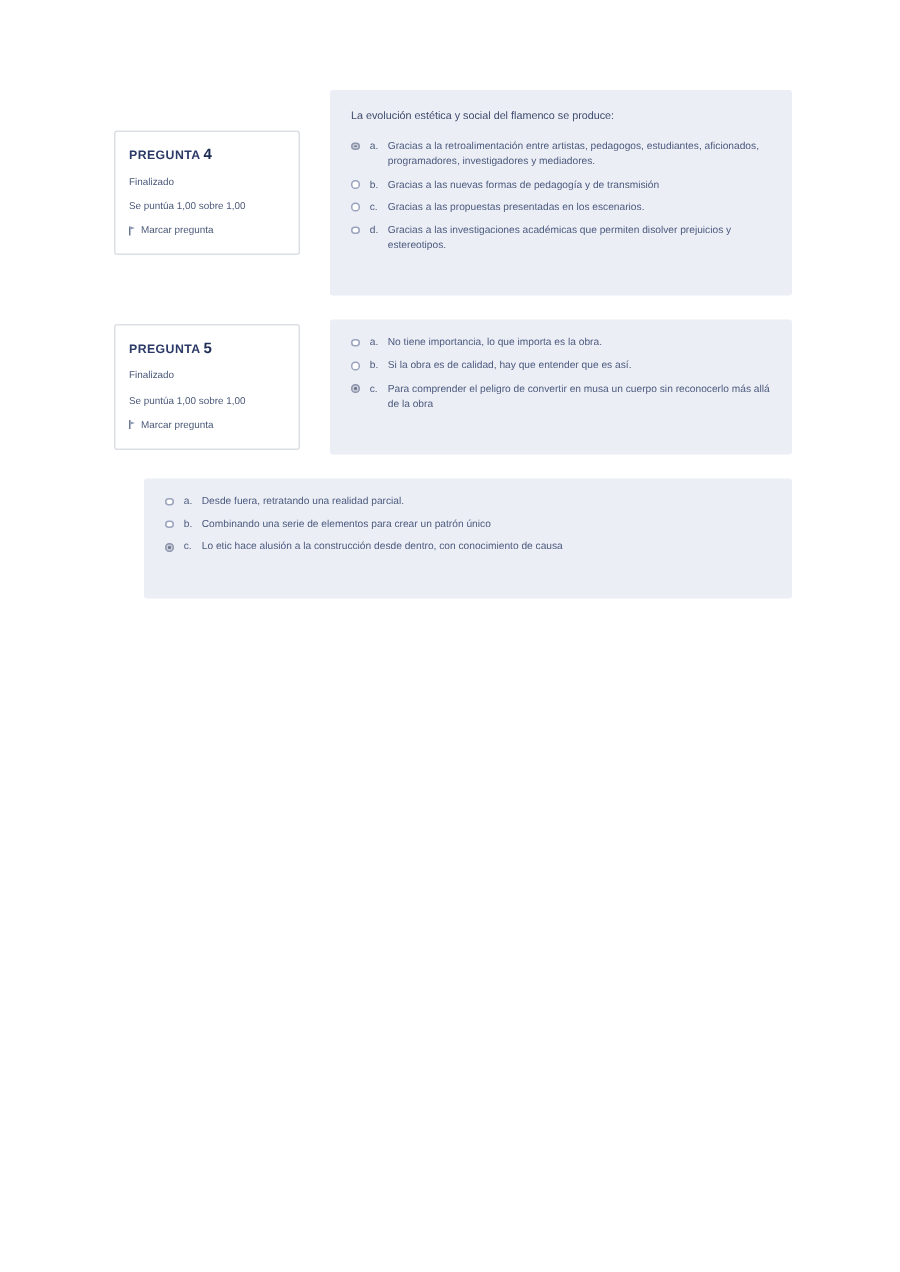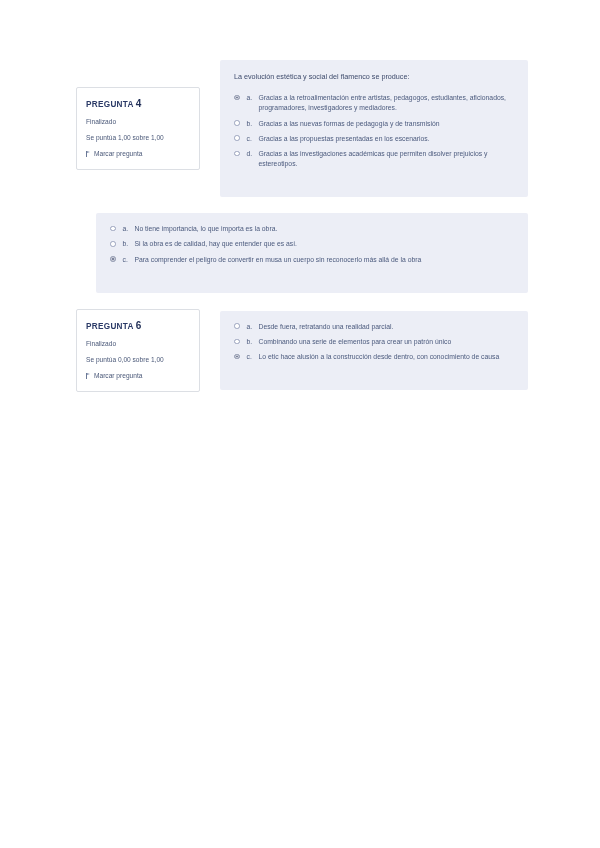--- a/index.html
+++ b/index.html
@@ -207,55 +207,55 @@
             </li>
             <li class="answer">
               <span class="radio"></span>
               <span class="ans-letter">d.</span>
               <span class="ans-text">Gracias a las investigaciones académicas que permiten disolver prejuicios y estereotipos.</span>
             </li>
           </ul>
         </div>
       </div>
       <div class="question-block">
-        <div class="q-content">
-          <ul class="answers">
-            <li class="answer">
-              <span class="radio"></span>
-              <span class="ans-letter">a.</span>
-              <span class="ans-text">No tiene importancia, lo que importa es la obra.</span>
-            </li>
-            <li class="answer">
-              <span class="radio"></span>
-              <span class="ans-letter">b.</span>
-              <span class="ans-text">Si la obra es de calidad, hay que entender que es así.</span>
-            </li>
-            <li class="answer">
-              <span class="radio checked"></span>
-              <span class="ans-letter">c.</span>
-              <span class="ans-text">Para comprender el peligro de convertir en musa un cuerpo sin reconocerlo más allá de la obra</span>
-            </li>
-          </ul>
-        </div>
-      </div>
-      <div class="question-block">
         <div class="q-info">
-          <div class="q-info-title"><span>PREGUNTA</span><span class="qnum">6</span></div>
+          <div class="q-info-title"><span>PREGUNTA</span><span class="qnum">5</span></div>
           <div class="q-info-line">Finalizado</div>
-          <div class="q-info-line">Se puntúa 0,00 sobre 1,00</div>
+          <div class="q-info-line">Se puntúa 1,00 sobre 1,00</div>
           <div class="q-flag">
             <span class="flag-icon"></span>
             <span>Marcar pregunta</span>
           </div>
         </div>
         <div class="q-content">
           <ul class="answers">
             <li class="answer">
               <span class="radio"></span>
               <span class="ans-letter">a.</span>
+              <span class="ans-text">No tiene importancia, lo que importa es la obra.</span>
+            </li>
+            <li class="answer">
+              <span class="radio"></span>
+              <span class="ans-letter">b.</span>
+              <span class="ans-text">Si la obra es de calidad, hay que entender que es así.</span>
+            </li>
+            <li class="answer">
+              <span class="radio checked"></span>
+              <span class="ans-letter">c.</span>
+              <span class="ans-text">Para comprender el peligro de convertir en musa un cuerpo sin reconocerlo más allá de la obra</span>
+            </li>
+          </ul>
+        </div>
+      </div>
+      <div class="question-block">
+        <div class="q-content">
+          <ul class="answers">
+            <li class="answer">
+              <span class="radio"></span>
+              <span class="ans-letter">a.</span>
               <span class="ans-text">Desde fuera, retratando una realidad parcial.</span>
             </li>
             <li class="answer">
               <span class="radio"></span>
               <span class="ans-letter">b.</span>
               <span class="ans-text">Combinando una serie de elementos para crear un patrón único</span>
             </li>
             <li class="answer">
               <span class="radio checked"></span>
               <span class="ans-letter">c.</span>

